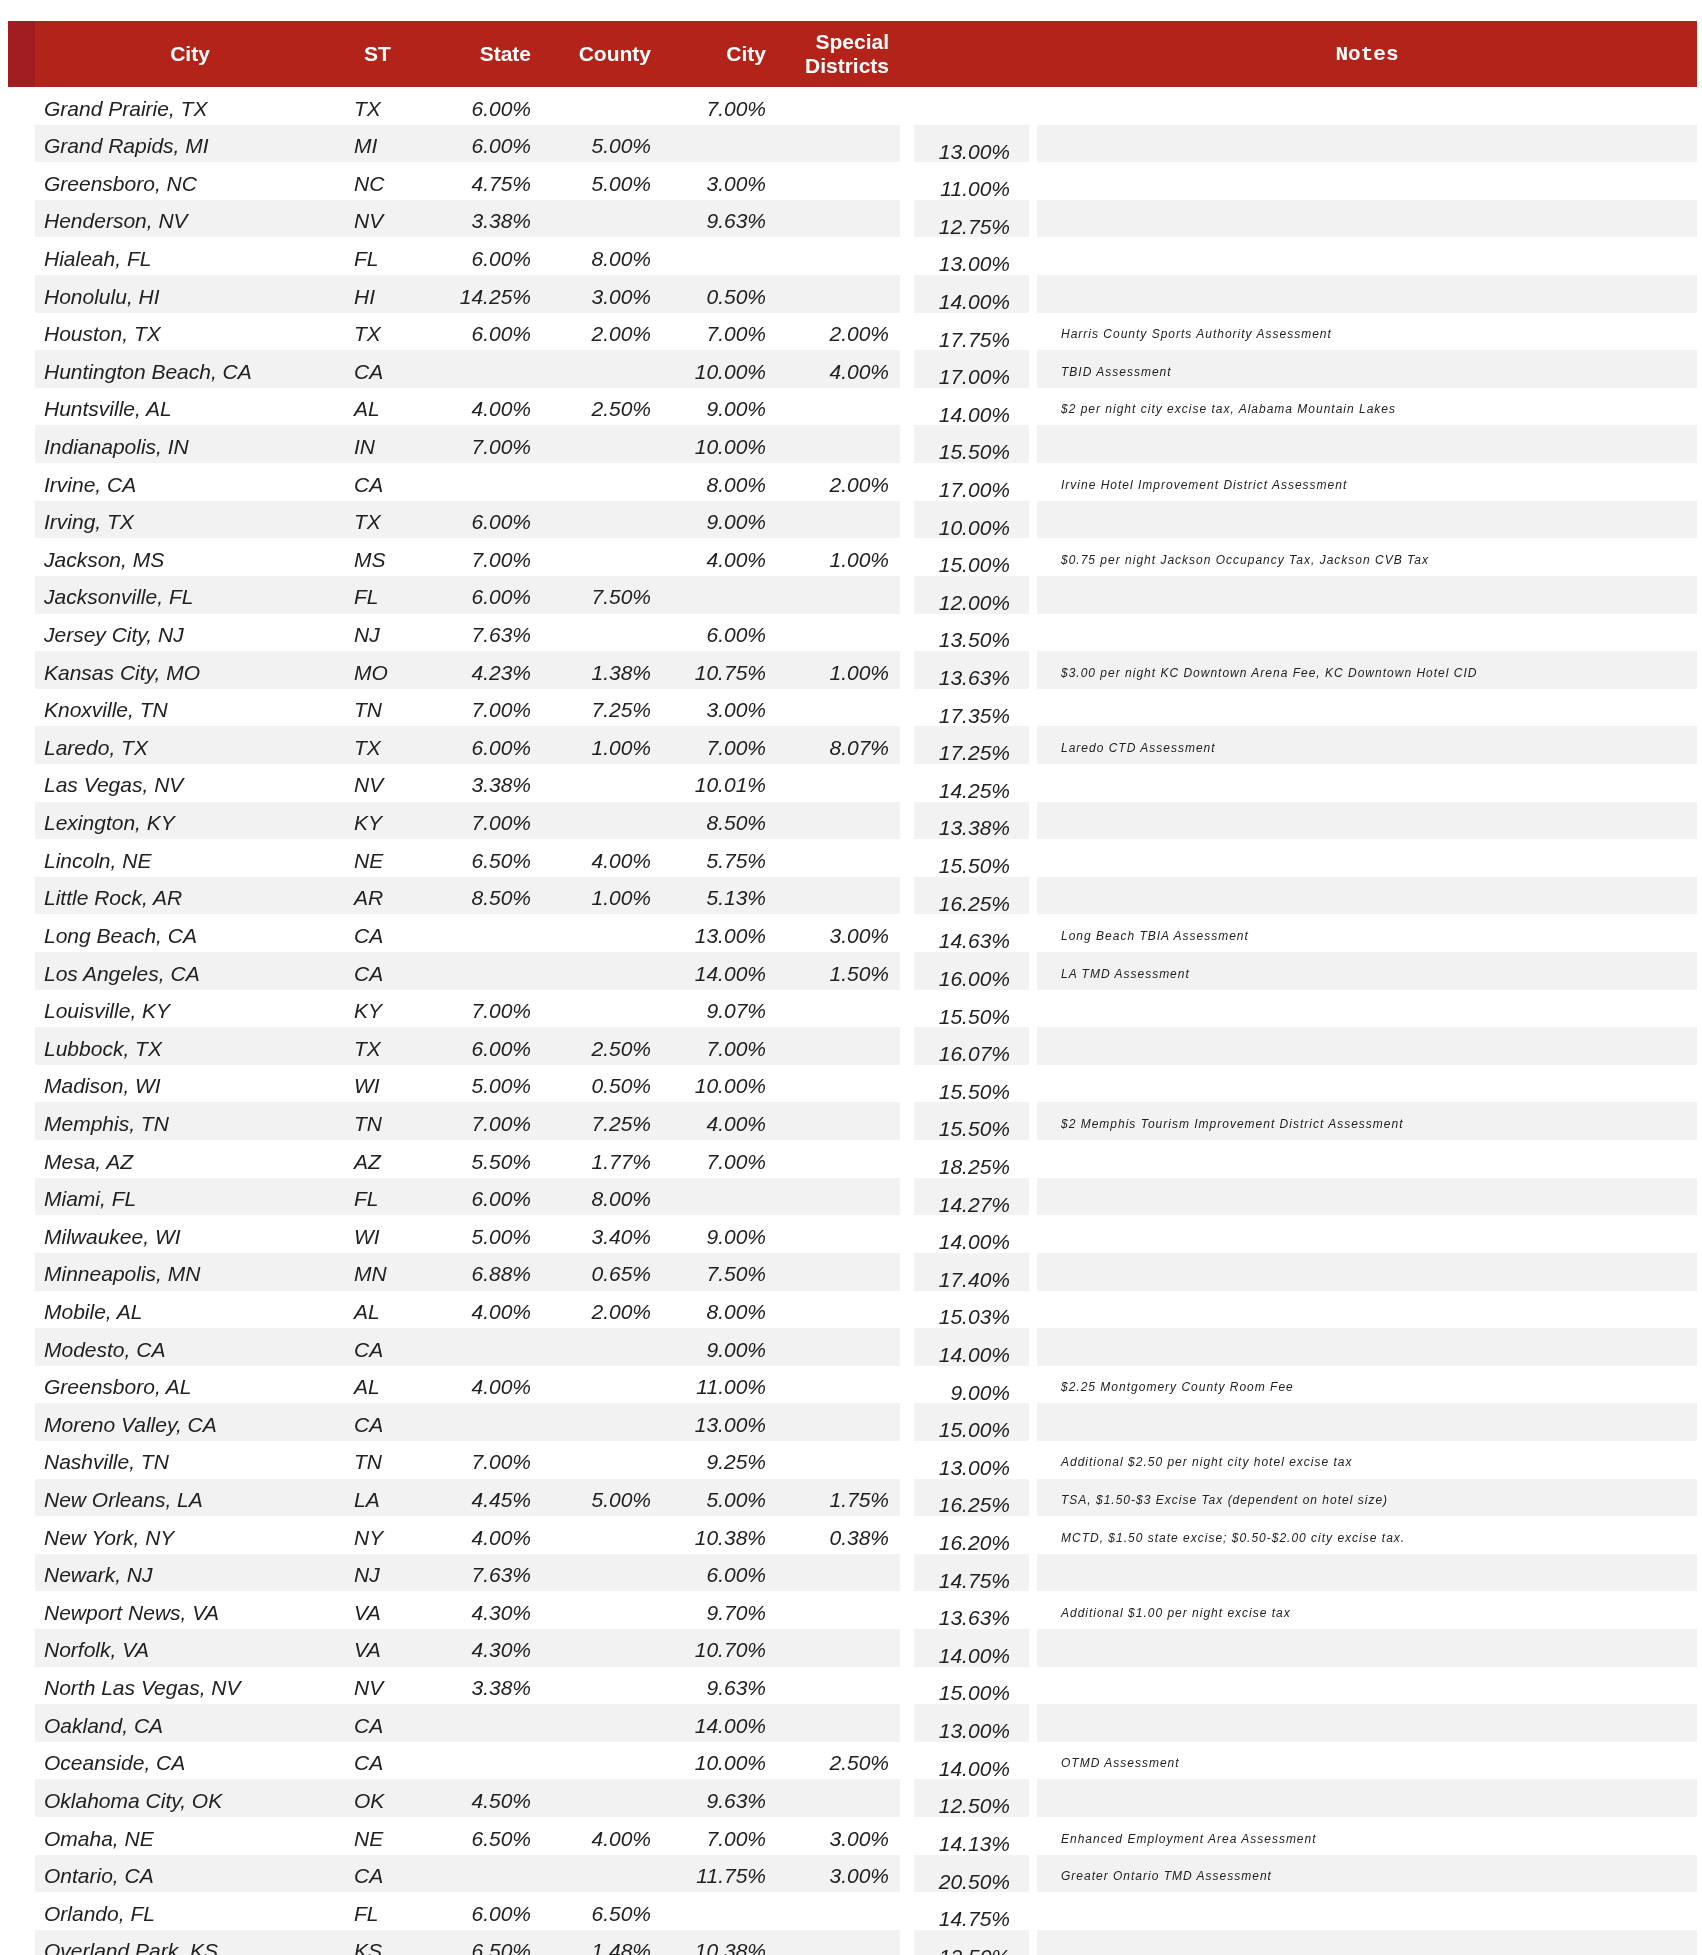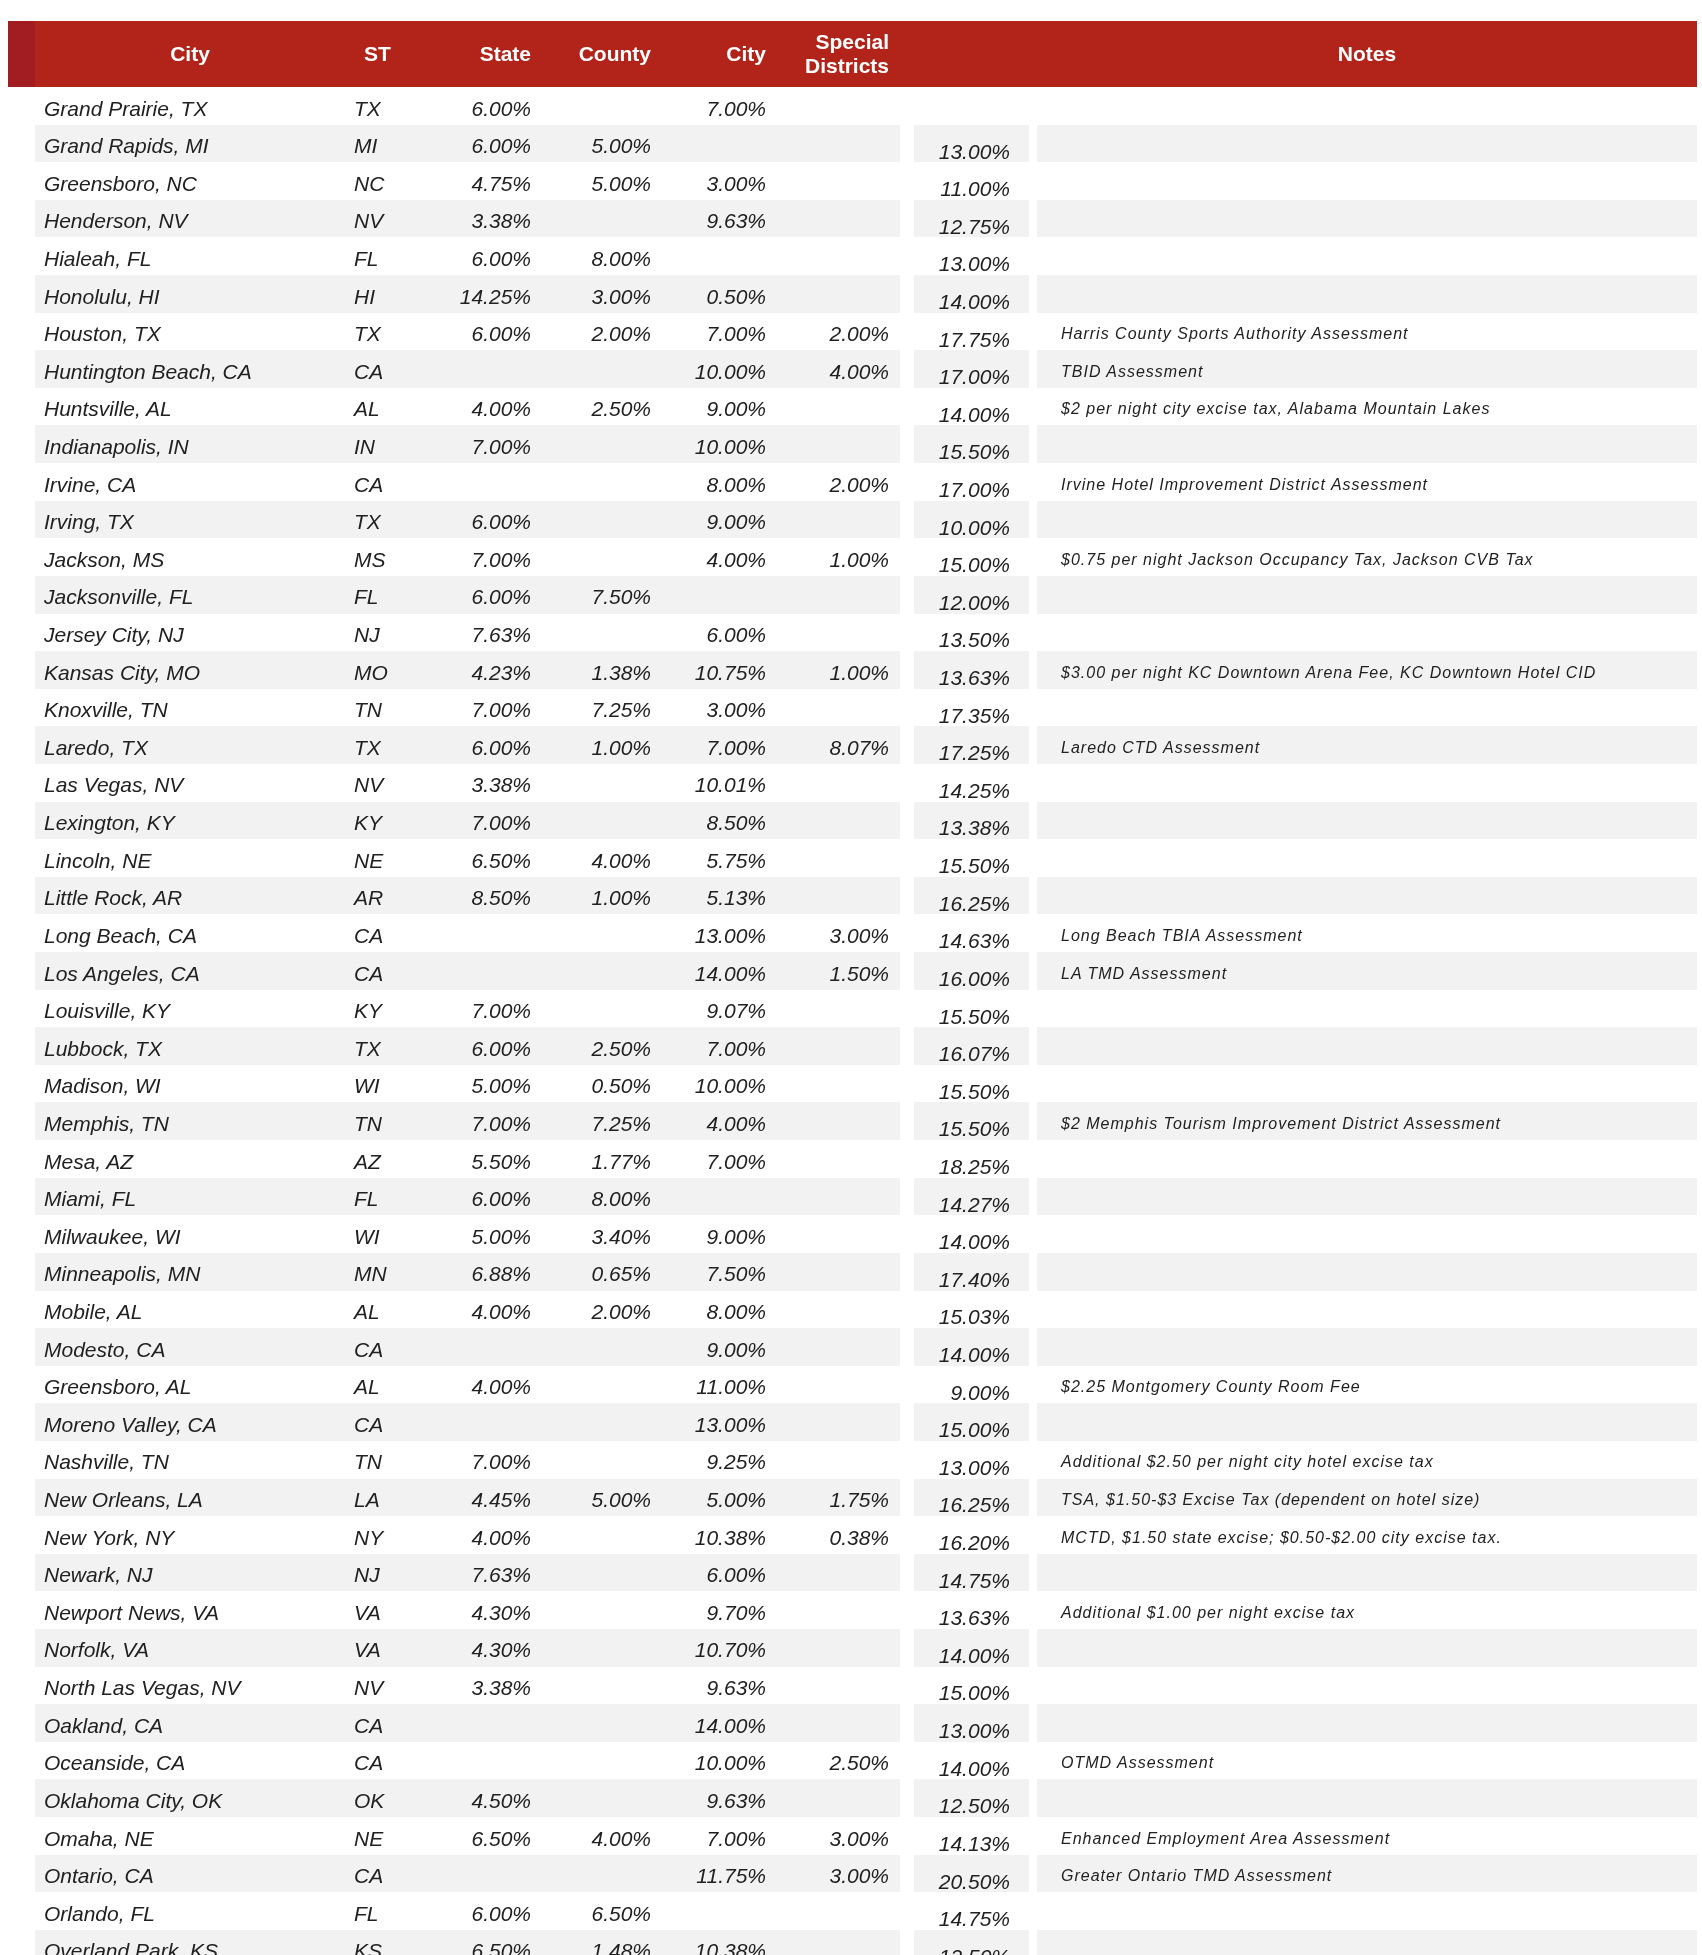--- a/index.html
+++ b/index.html
@@ -33,25 +33,25 @@
   .a-left{justify-content:flex-start;}
   .a-right{justify-content:flex-end;}
   .a-center{justify-content:center;}
   .c-city{padding-left:9px;}
   .c-st{padding-left:9px;}
   .c-state{padding-right:10px;}
   .c-county{padding-right:10px;}
   .c-city2{padding-right:10px;}
   .c-sd{padding-right:11px;}
   .c-total{padding-right:19px;margin-top:43px;}
-  .c-notes{padding-left:24px;font-size:16px;letter-spacing:1px;}
+  .c-notes{padding-left:24px;font-size:12px;letter-spacing:1px;}
   .row .gap{background:#ffffff;}
   .hdr .c-sd{white-space:normal;text-align:right;line-height:1.15;}
   .hdr .c-total{padding-right:0;}
-  .hdr .c-notes{font-size:21px;letter-spacing:0;padding-left:0;}
+  .hdr .c-notes{font-size:21px;letter-spacing:0;padding-left:0;font-family:Liberation Mono, monospace;}
 </style>
 </head>
 <body>
 
 <div class="tbl">
   <div class="hdr">
     <div class="cell spacer"></div>
     <div class="cell a-center">City</div>
     <div class="cell a-center">ST</div>
     <div class="cell a-right c-state">State</div>

